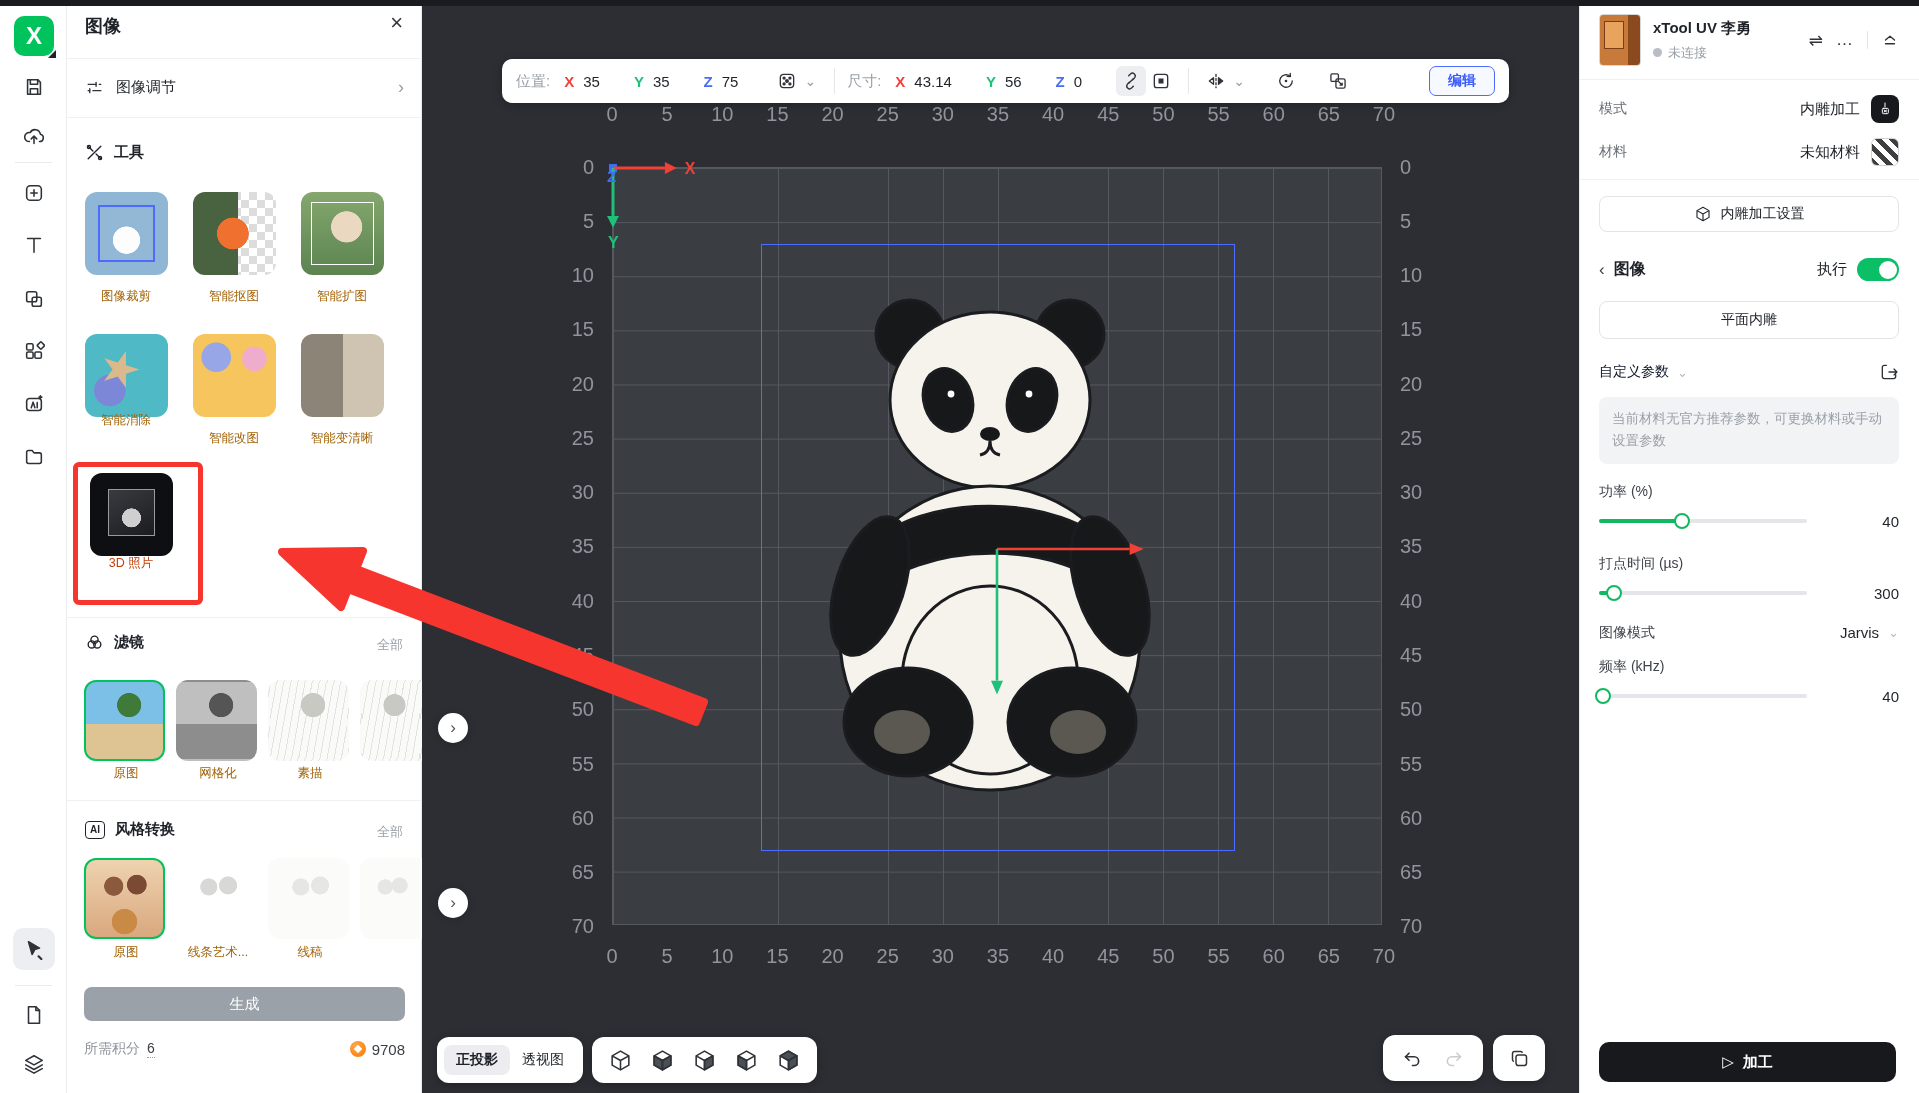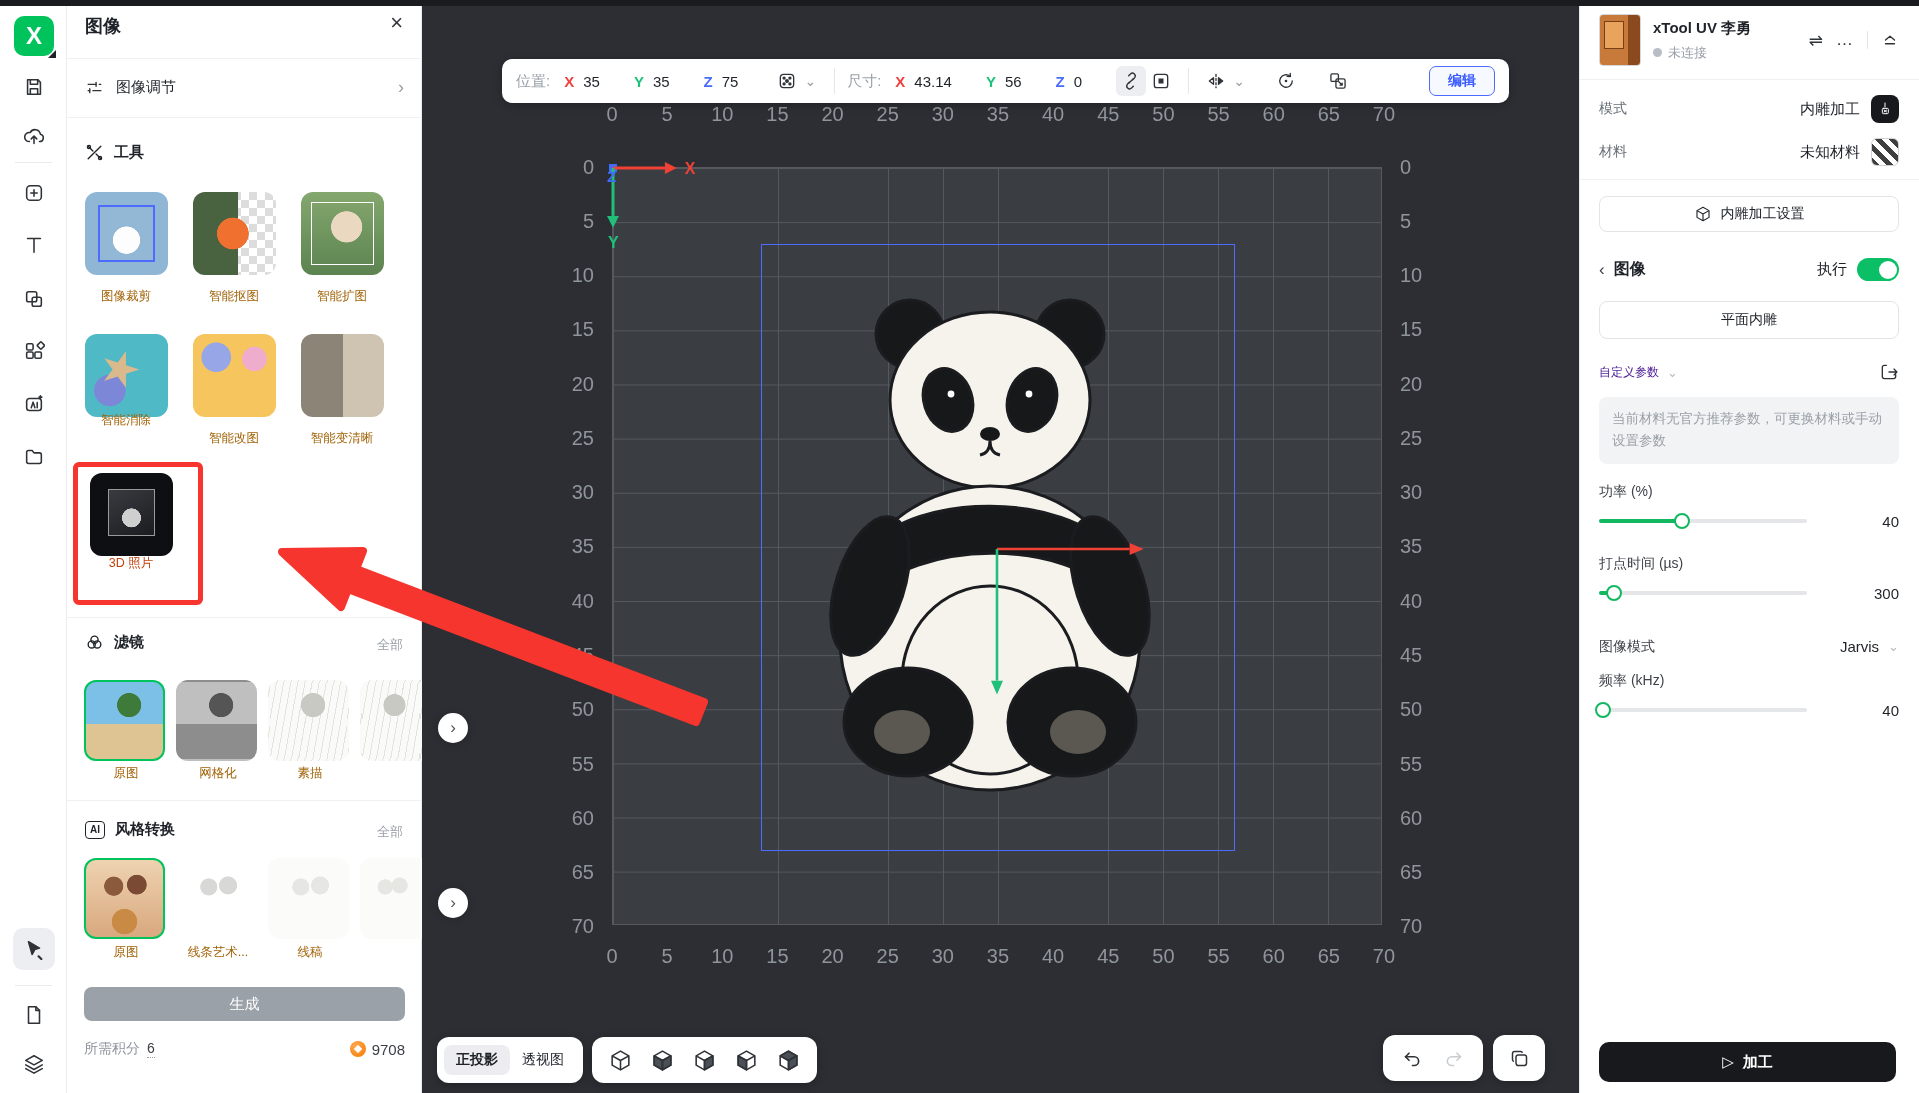--- a/index.html
+++ b/index.html
@@ -127,32 +127,32 @@
   .wbtn{margin-top:16px;height:36px;border:1px solid #e2e4e8;border-radius:8px;display:flex;align-items:center;justify-content:center;
         gap:9px;font-size:14px;color:#1f2329;cursor:pointer;background:#fff;}
   .wbtn svg{width:18px;height:18px;stroke:#1f2329;fill:none;stroke-width:1.5;stroke-linejoin:round;}
   .layer-row{display:flex;align-items:center;margin-top:26px;}
   .layer-row .bk{font-size:17px;color:#3c4047;margin-right:9px;cursor:pointer;}
   .layer-row .t{font-size:16px;font-weight:bold;color:#1f2329;}
   .layer-row .ex{margin-left:auto;font-size:15px;color:#1f2329;margin-right:10px;}
   .tog{width:42px;height:23px;border-radius:12px;background:#0bbf66;position:relative;cursor:pointer;}
   .tog::after{content:"";position:absolute;right:2.5px;top:2.5px;width:18px;height:18px;border-radius:50%;background:#fff;}
   .cp-row{display:flex;align-items:center;margin-top:23px;}
-  .cp-row .t{font-size:12px;color:#4c1d95;}
+  .cp-row .t{font-size:14px;color:#0f172a;}
   .cp-row .ch{color:#b4b8bf;font-size:13px;margin-left:8px;}
   .cp-row svg{margin-left:auto;width:20px;height:20px;stroke:#2f3338;fill:none;stroke-width:1.6;stroke-linecap:round;stroke-linejoin:round;cursor:pointer;}
   .note{margin-top:15px;background:#f2f3f5;border-radius:8px;padding:11px 13px;font-size:13.5px;color:#9aa0a8;line-height:1.65;}
   .plabel{margin-top:19px;font-size:14px;color:#3f434a;}
   .srow{display:flex;align-items:center;margin-top:12px;}
   .track{position:relative;width:208px;height:4px;border-radius:2px;background:#e4e6ea;cursor:pointer;}
   .fill{position:relative;height:100%;border-radius:2px;background:#12b860;}
   .knob{position:absolute;right:-8px;top:50%;transform:translateY(-50%);width:16px;height:16px;border-radius:50%;
         background:#fff;border:2.5px solid #12b860;cursor:grab;}
   .srow .sval{margin-left:auto;font-size:15px;color:#1f2329;}
-  .dd-row{display:flex;align-items:center;margin-top:36px;}
+  .dd-row{display:flex;align-items:center;margin-top:22px;}
   .dd-row .k{font-size:14px;color:#3f434a;}
   .dd-row .v{margin-left:auto;font-size:15px;color:#1f2329;cursor:pointer;}
   .dd-row .ch{color:#b4b8bf;font-size:13px;margin-left:9px;cursor:pointer;}
   .proc-btn{position:absolute;left:19px;right:23px;bottom:11px;height:40px;background:#17191d;border-radius:10px;color:#fff;
             display:flex;align-items:center;justify-content:center;gap:9px;font-size:15px;font-weight:bold;cursor:pointer;}
 
   
   .anno{position:absolute;inset:0;z-index:45;pointer-events:none;}
   .red-box{position:absolute;left:73px;top:462px;width:130px;height:143px;border:5px solid #f5352e;border-radius:6px;z-index:46;pointer-events:none;}
 </style>

